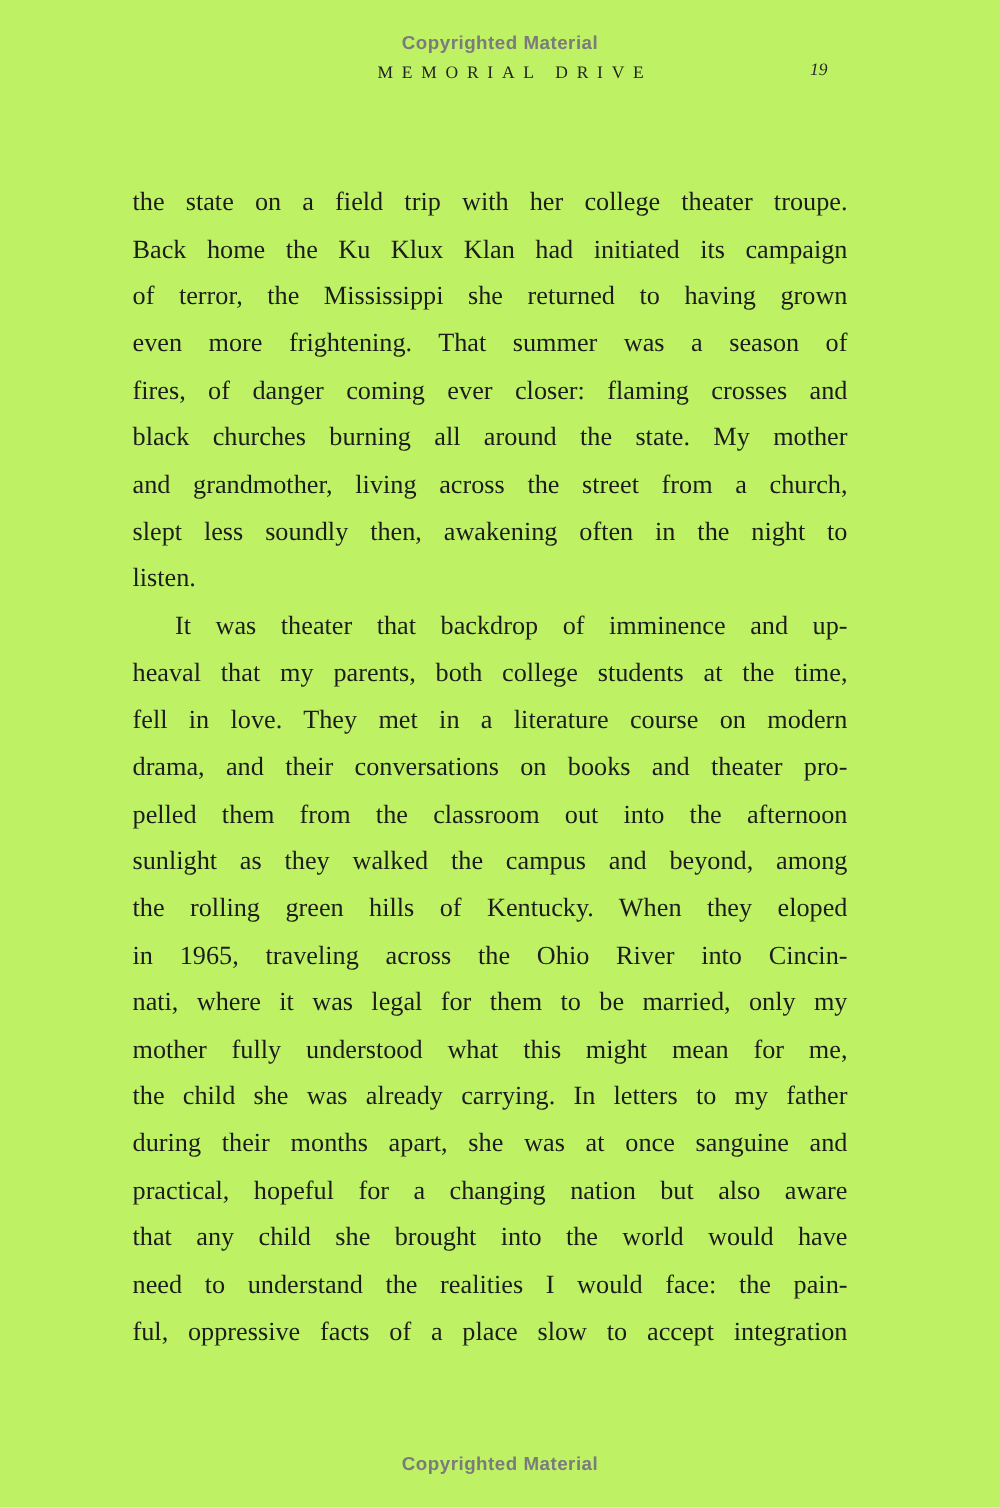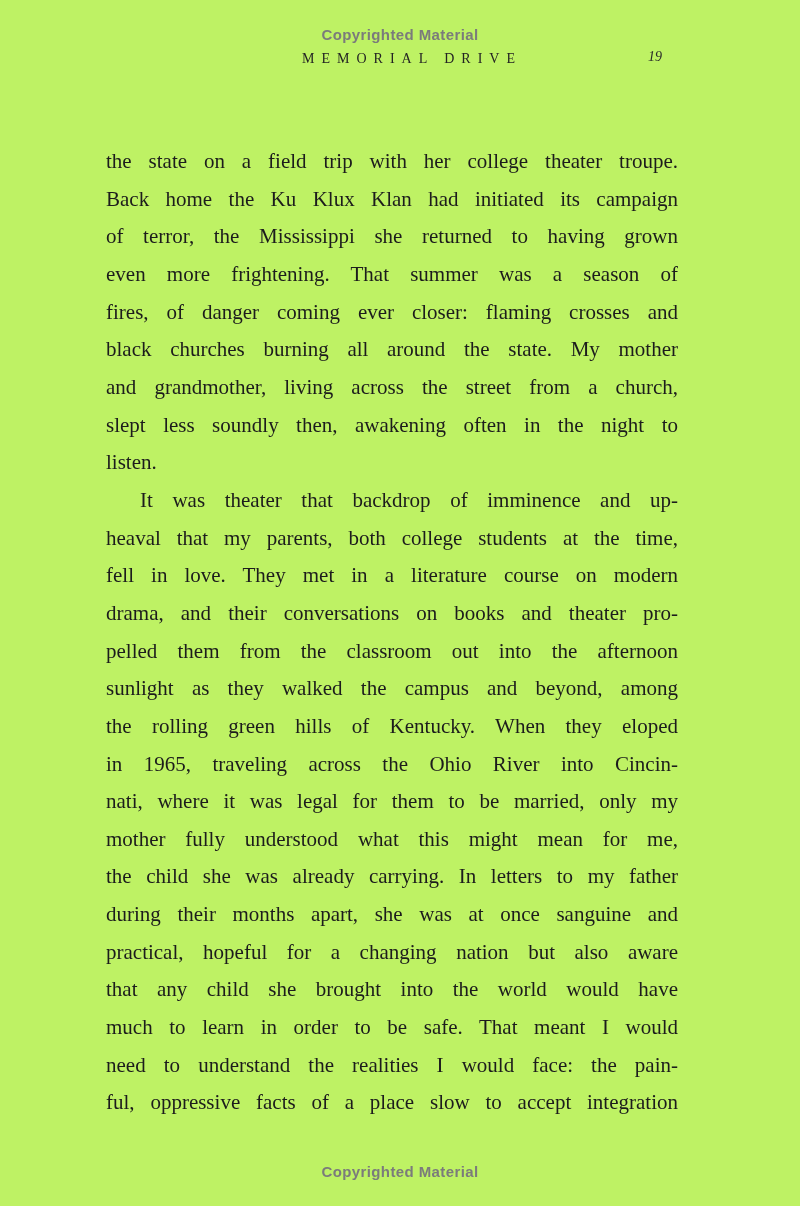--- a/index.html
+++ b/index.html
@@ -103,20 +103,19 @@
         <div class="line">pelled them from the classroom out into the afternoon</div>
         <div class="line">sunlight as they walked the campus and beyond, among</div>
         <div class="line">the rolling green hills of Kentucky. When they eloped</div>
         <div class="line">in 1965, traveling across the Ohio River into Cincin-</div>
         <div class="line">nati, where it was legal for them to be married, only my</div>
         <div class="line">mother fully understood what this might mean for me,</div>
         <div class="line">the child she was already carrying. In letters to my father</div>
         <div class="line">during their months apart, she was at once sanguine and</div>
         <div class="line">practical, hopeful for a changing nation but also aware</div>
         <div class="line">that any child she brought into the world would have</div>
-        <div class="line">much to learn in order to be safe. That meant I would</div>
         <div class="line">need to understand the realities I would face: the pain-</div>
         <div class="line">ful, oppressive facts of a place slow to accept integration</div>
       </div>
     </div>
 
   <div class="bottom-copyright">Copyrighted Material</div>
 </div>
 
 </body></html>

